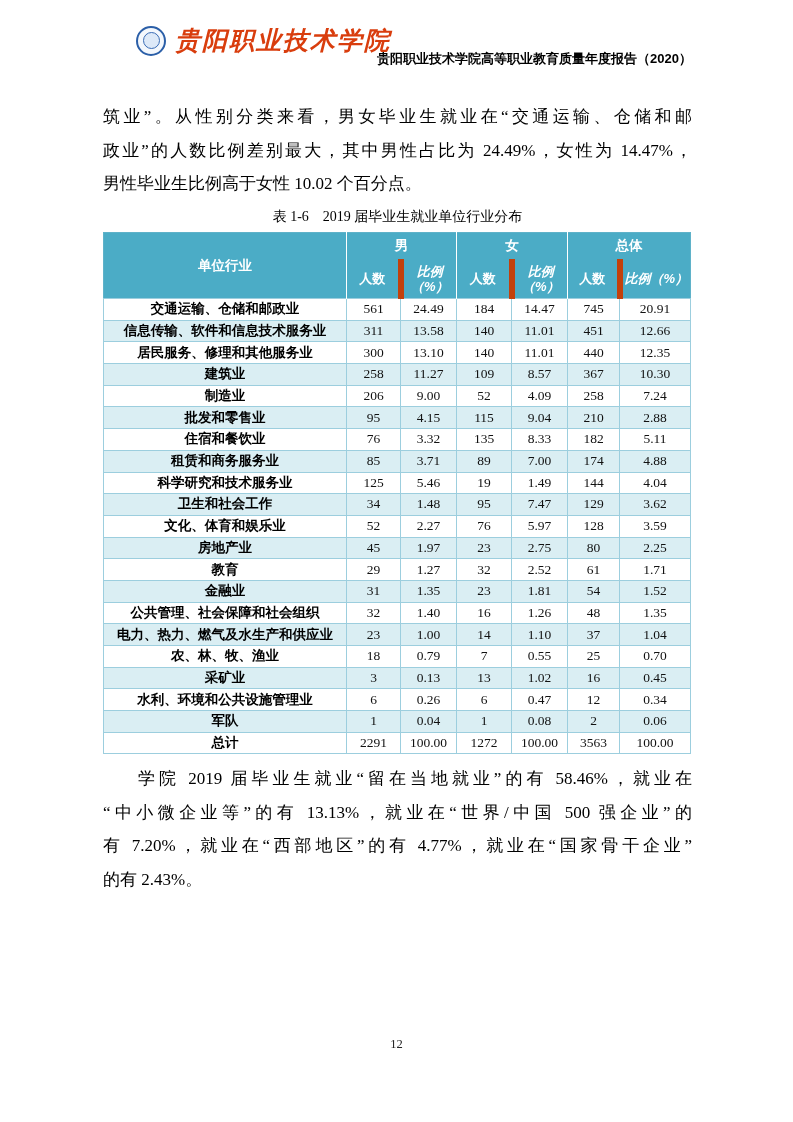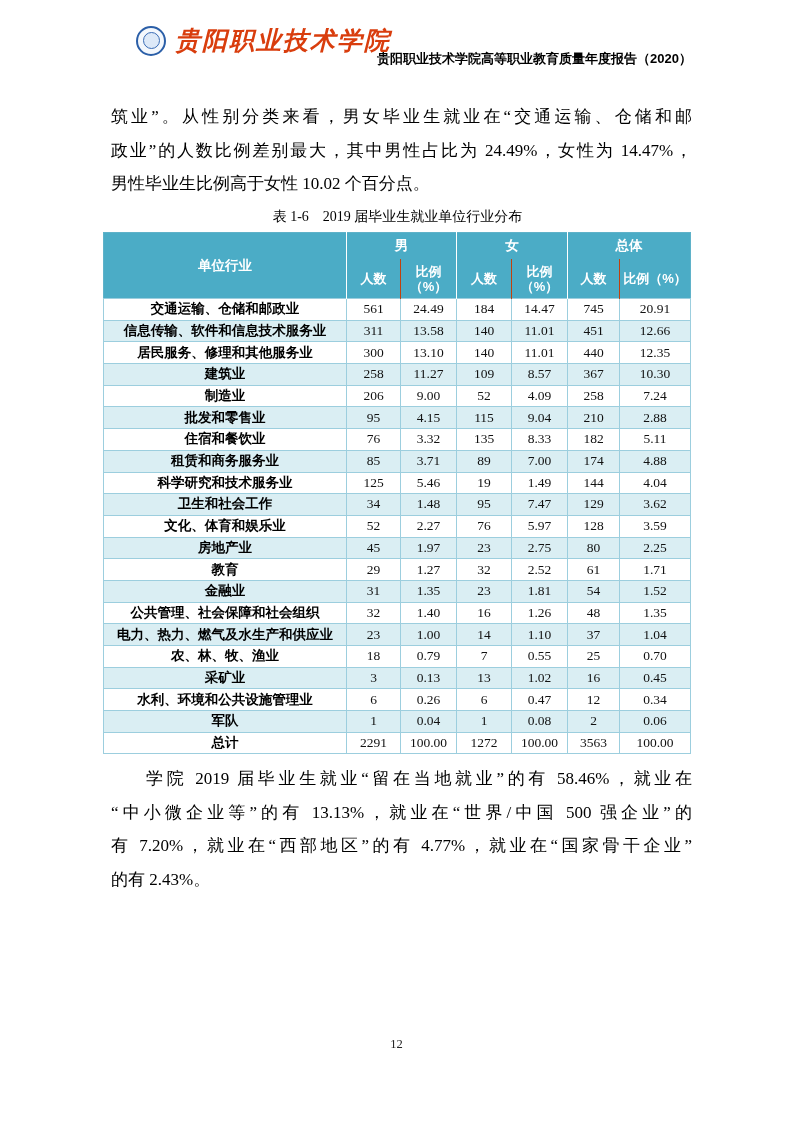--- a/index.html
+++ b/index.html
@@ -25,21 +25,21 @@
   }
   .report-title {
     position:absolute; right:101px; top:50px; font-size:13px; font-weight:bold;
     font-family:"Liberation Sans","DejaVu Sans",sans-serif; color:#000;
   }
 
   
   .para { position:absolute; left:103px; width:589px; font-size:17px; }
   .p1 { top:100px; }
   .p2 { top:762px; }
-  .line { line-height:33.5px; text-align:justify; text-align-last:justify;margin-left:8px; }
+  .line { line-height:33.5px; text-align:justify; text-align-last:justify; }
   .line.end { text-align:left; text-align-last:left; }
   .line.indent { text-indent:35px; }
 
   
   .caption {
     position:absolute; left:103px; top:208px; width:589px; text-align:center;
     font-size:14px; color:#000;
   }
 
   
@@ -49,21 +49,21 @@
     border:1px solid #5FB2C9;
   }
   thead th {
     background:#4BACC6; color:#ffffff; font-weight:bold; padding:0;
     font-family:"Liberation Sans","DejaVu Sans",sans-serif; border:none;
   }
   .group-row th { height:26px; font-size:13.5px; }
   .industry-h { border-right:1px solid #ffffff; font-size:13.5px; }
   .group-row th.sec { border-left:1px solid #ffffff; }
   .sub-row th { height:39px; font-size:13px; line-height:15px; vertical-align:middle; }
-  .sub-row th.div2 { border-left:1px solid #c2410c; }
+  .sub-row th.div2 { border-left:6px solid #c2410c;font-style:italic; }
   .sub-row th.secstart { border-left:1px solid #ffffff; }
   tbody td {
     border:1px solid #9CCEDE; text-align:center; font-size:13.5px;
     padding:0; height:20.7px; line-height:1.05; background:#ffffff; color:#111;
   }
   tbody td.industry {
     font-family:"Liberation Sans","DejaVu Sans",sans-serif; font-weight:bold; color:#000;
   }
   tbody tr.alt td { background:#DAEEF3; }
 

